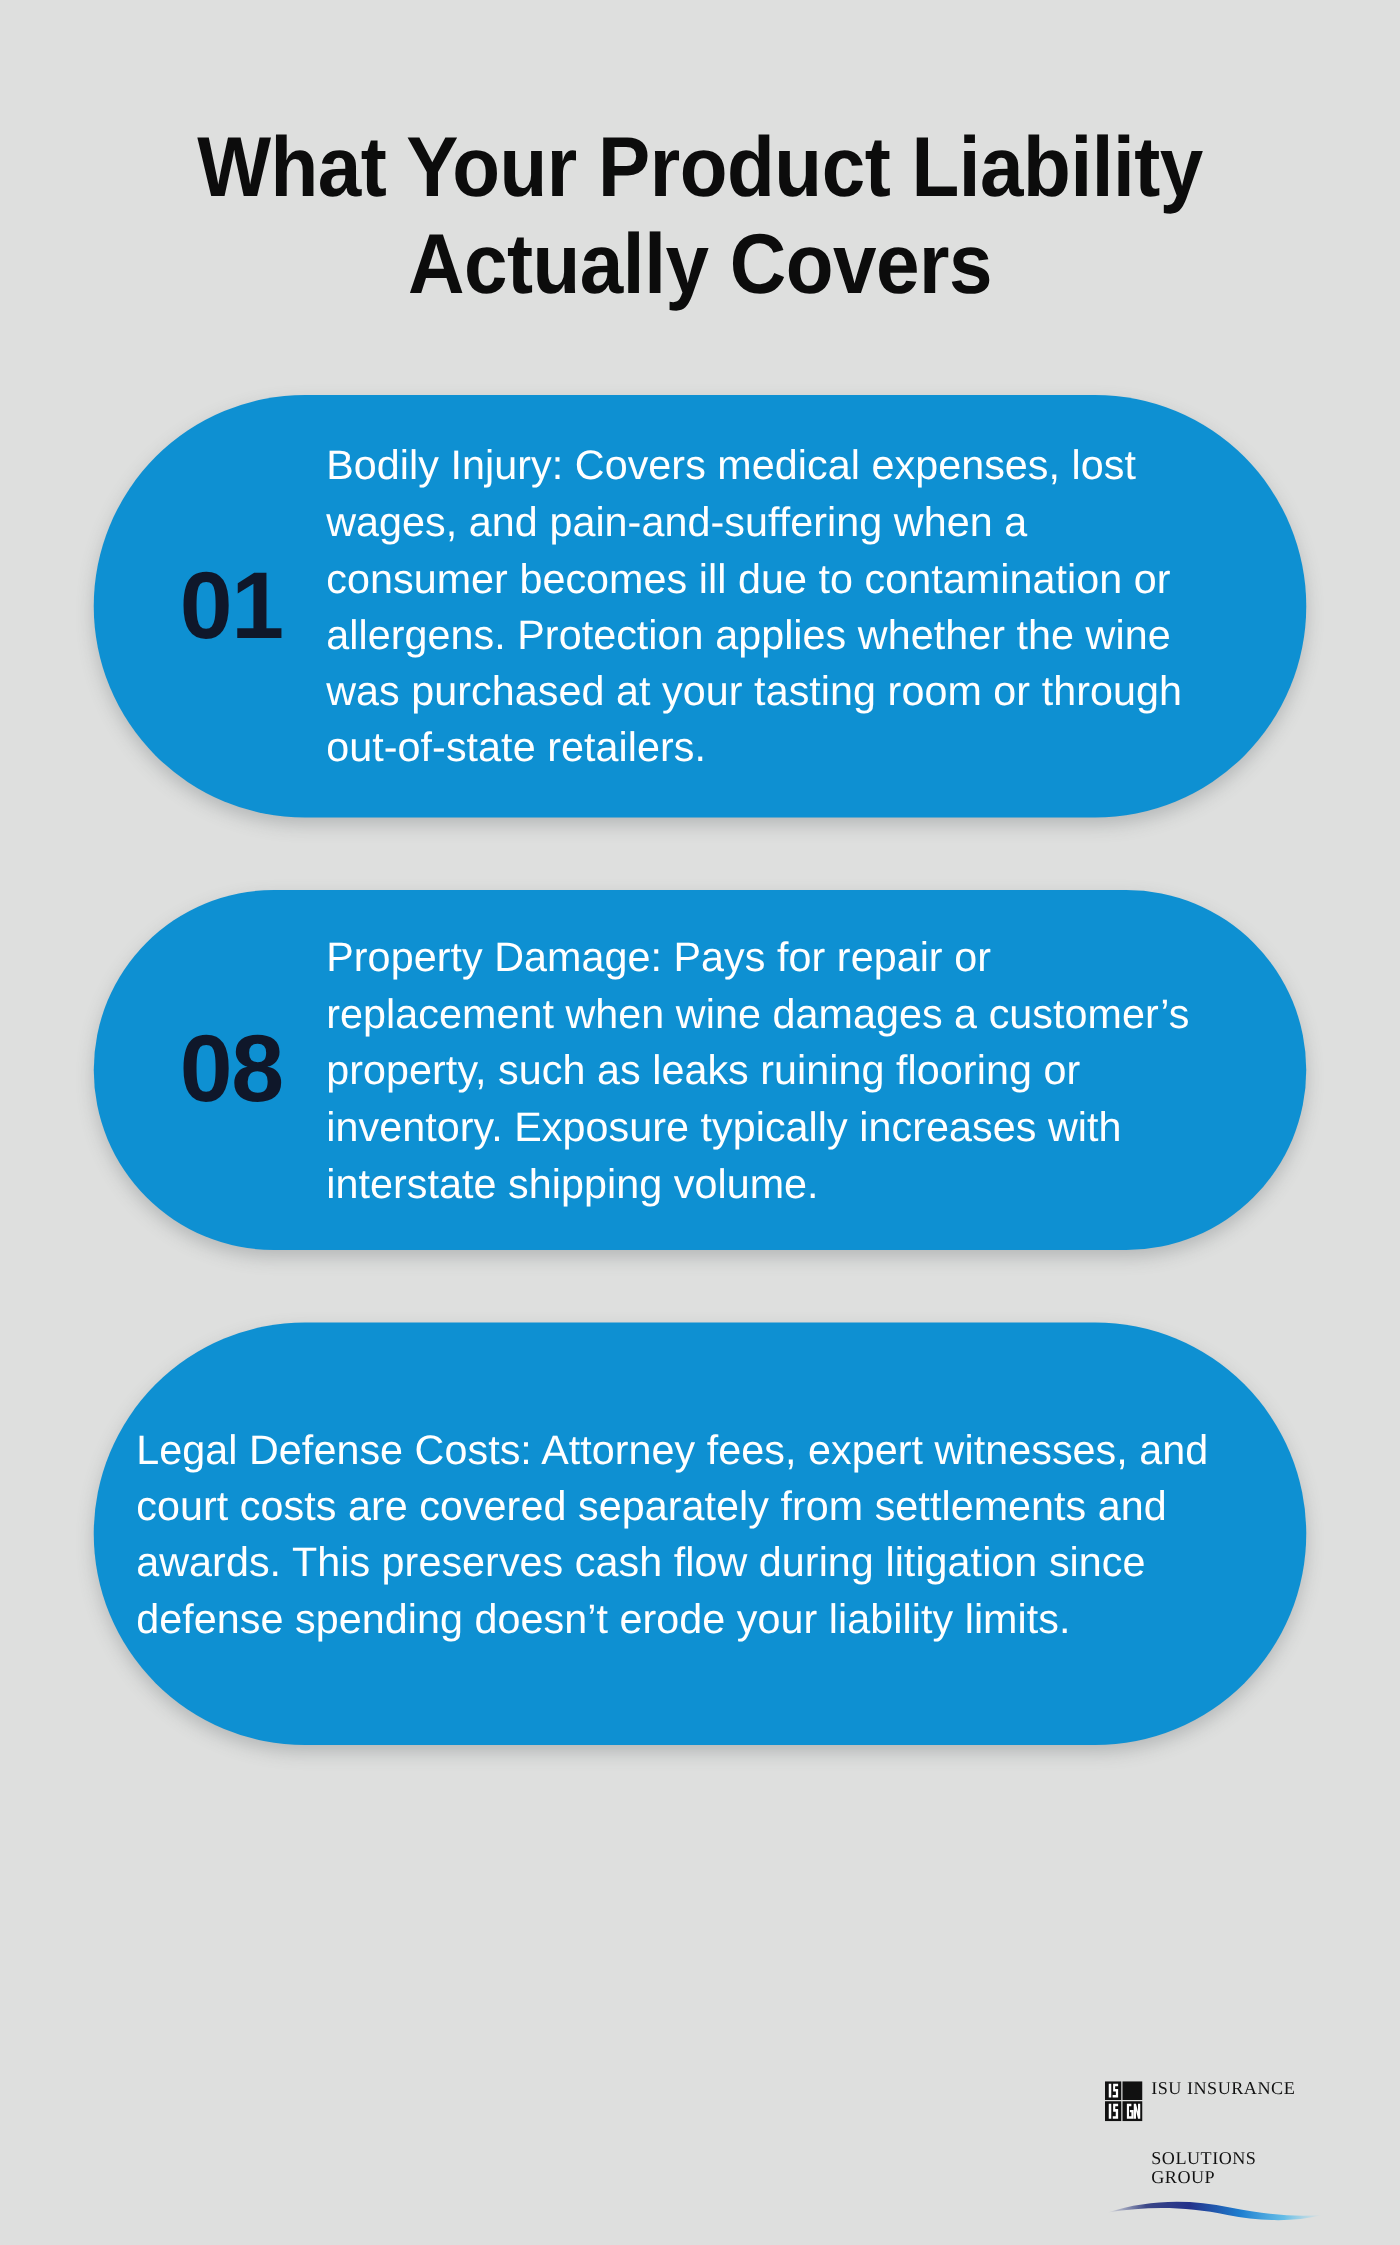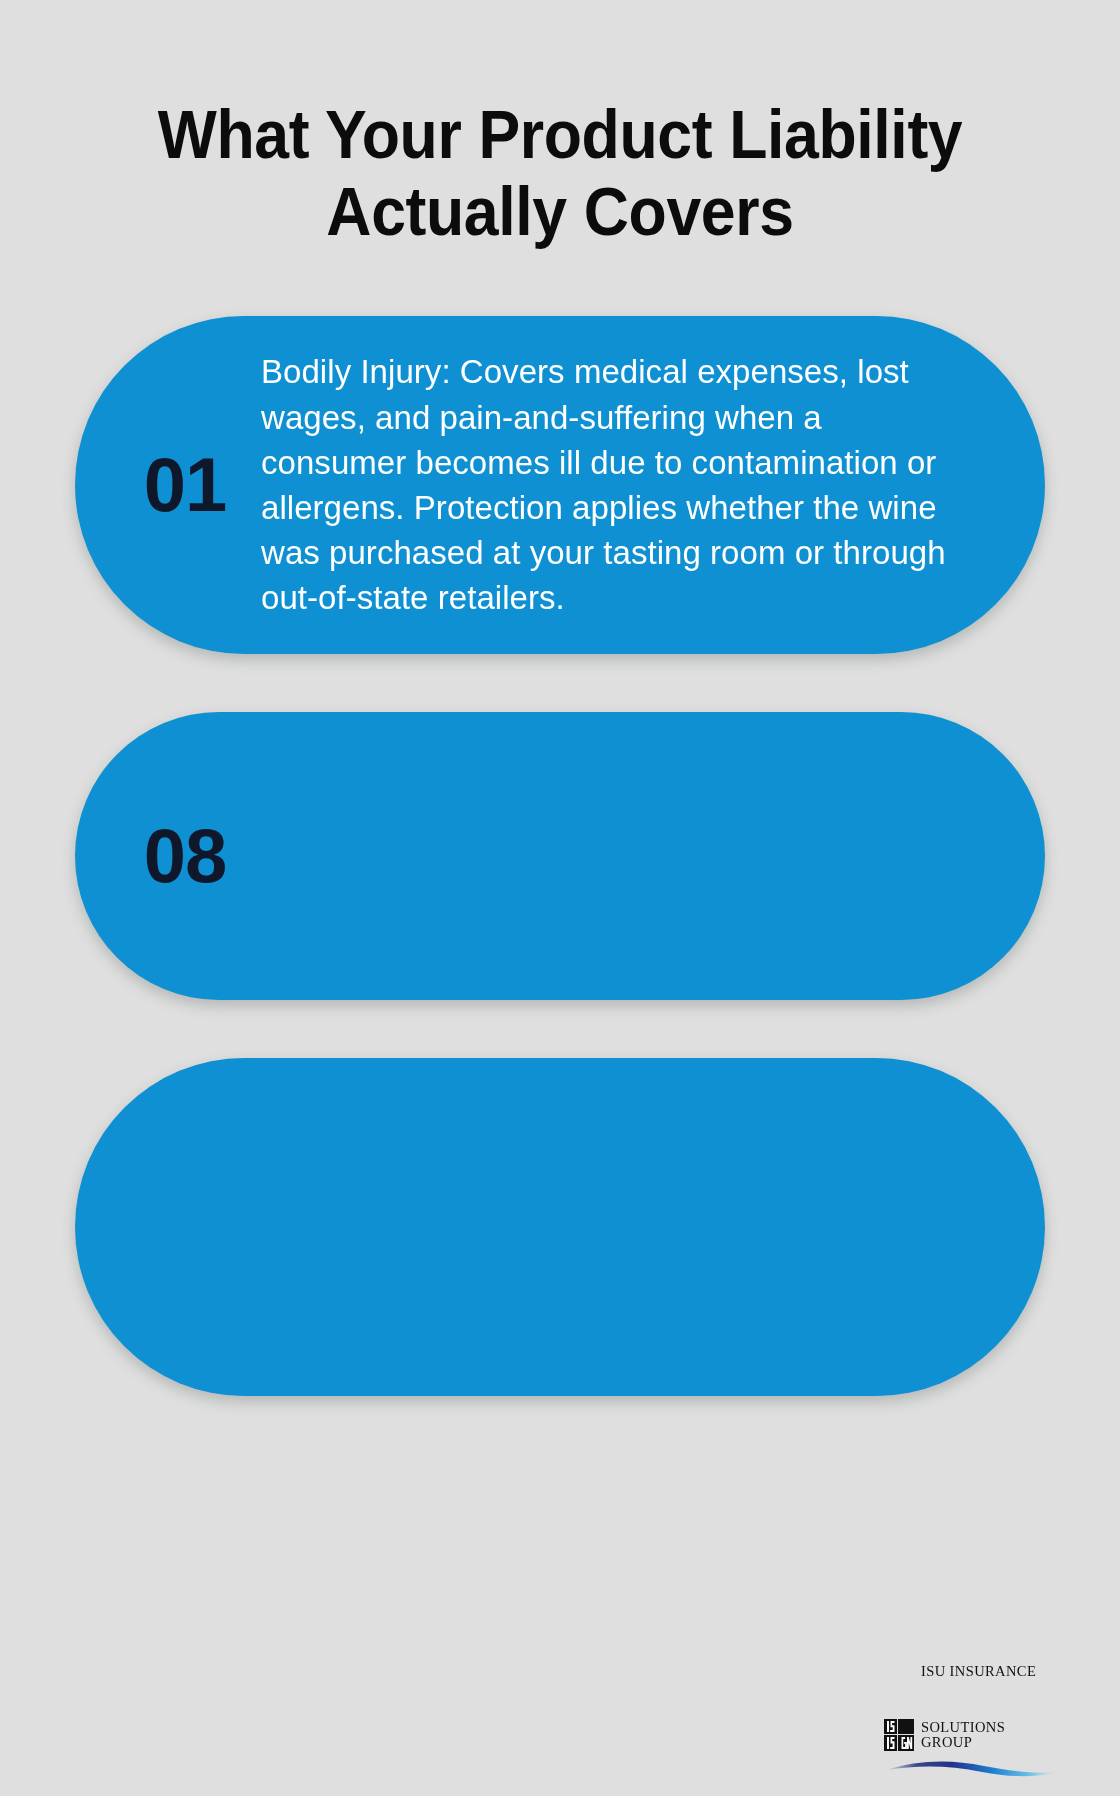--- a/index.html
+++ b/index.html
@@ -93,21 +93,21 @@
   
   .logo {
     position: absolute;
     left: 884px;
     top: 1664px;
     width: 176px;
     height: 86px;
   }
   .logo-row {
     display: flex;
-    align-items: flex-end;
+    align-items: flex-start;
     gap: 7px;
   }
   .logo-mark {
     width: 30px;
     height: 32px;
     flex: 0 0 auto;
     margin-top: 1px;
   }
   .logo-words {
     font-family: "Liberation Serif", "DejaVu Serif", serif;
@@ -136,23 +136,25 @@
 
   <div class="cards">
 
     <div class="card card-1">
       <div class="card-number">01</div>
       <div class="card-text">Bodily Injury: Covers medical expenses, lost wages, and pain-and-suffering when a consumer becomes ill due to contamination or allergens. Protection applies whether the wine was purchased at your tasting room or through out-of-state retailers.</div>
     </div>
 
     <div class="card card-2">
       <div class="card-number">08</div>
+      <div class="card-text">Property Damage: Pays for repair or replacement when wine damages a customer’s property, such as leaks ruining flooring or inventory. Exposure typically increases with interstate shipping volume.</div>
     </div>
 
     <div class="card card-3">
+      <div class="card-text">Legal Defense Costs: Attorney fees, expert witnesses, and court costs are covered separately from settlements and awards. This preserves cash flow during litigation since defense spending doesn’t erode your liability limits.</div>
     </div>
 
   </div>
 
   <div class="logo">
     <div class="logo-row">
       <svg class="logo-mark" viewBox="0 0 30 32" aria-hidden="true">
         <rect x="0" y="0" width="13" height="15" fill="#111111"></rect>
         <rect x="0" y="16" width="13" height="16" fill="#111111"></rect>
         <rect x="14" y="0" width="16" height="15" fill="#111111"></rect>

